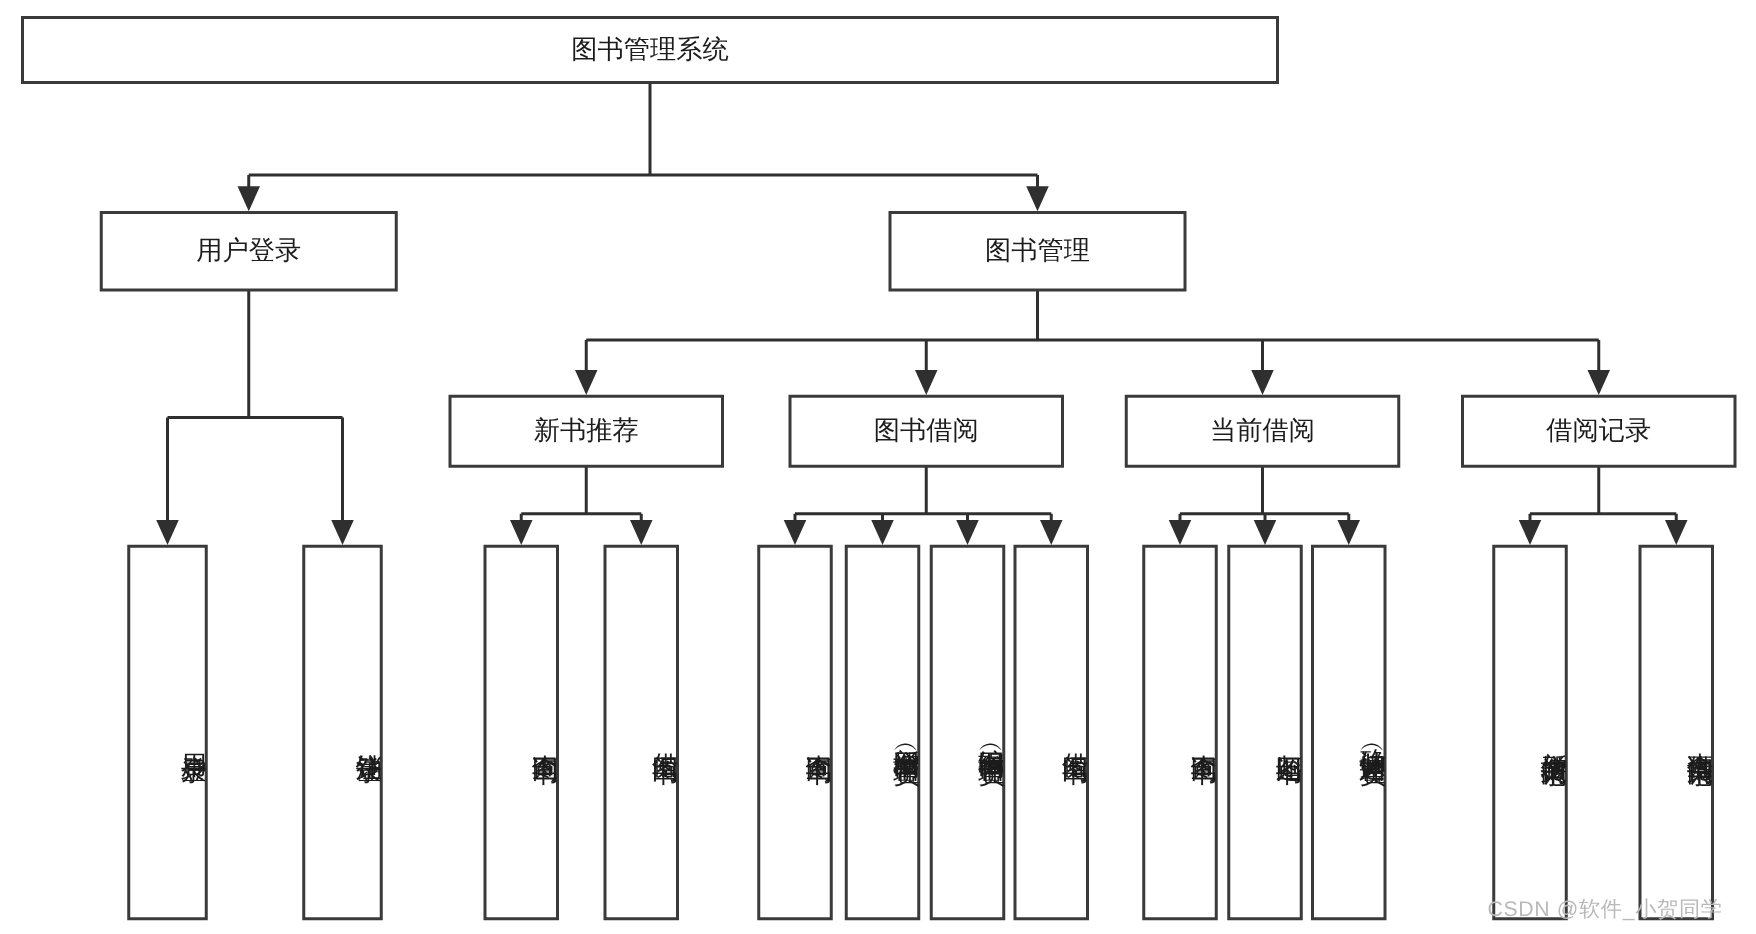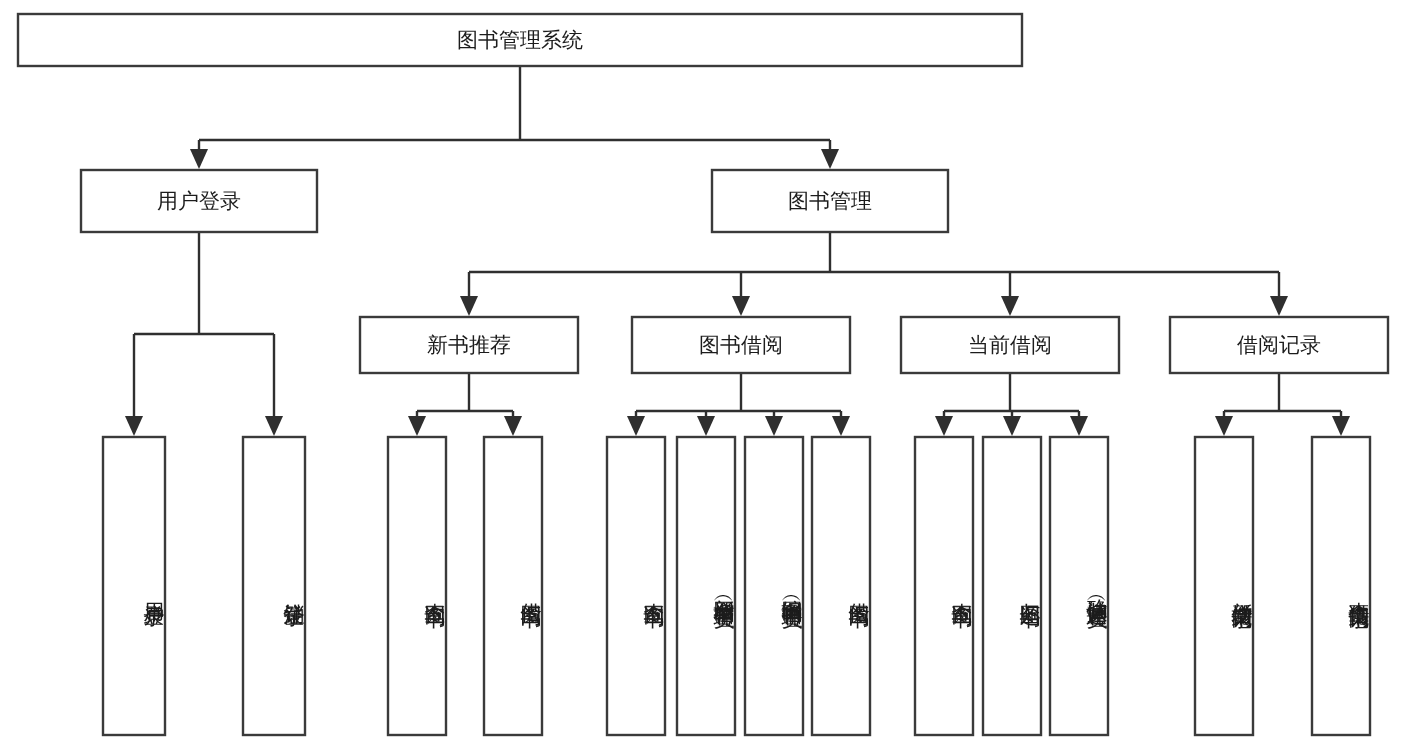--- a/index.html
+++ b/index.html
@@ -181,13 +181,14 @@
       <div class="node-label-v" style="left: 607px; top: 455px; width: 58px; height: 268px;">查询图书</div>
       <div class="node-label-v" style="left: 677px; top: 455px; width: 58px; height: 268px;">新增图书（管理员）</div>
       <div class="node-label-v" style="left: 745px; top: 455px; width: 58px; height: 268px;">编辑图书（管理员）</div>
       <div class="node-label-v" style="left: 812px; top: 455px; width: 58px; height: 268px;">借阅图书</div>
       <div class="node-label-v" style="left: 915px; top: 455px; width: 58px; height: 268px;">查询图书</div>
       <div class="node-label-v" style="left: 983px; top: 455px; width: 58px; height: 268px;">归还图书</div>
       <div class="node-label-v" style="left: 1050px; top: 455px; width: 58px; height: 268px;">确认归还（管理员）</div>
       <div class="node-label-v" style="left: 1195px; top: 455px; width: 58px; height: 268px;">新增借阅记录</div>
       <div class="node-label-v" style="left: 1312px; top: 455px; width: 58px; height: 268px;">查询借阅记录</div>
     </div>
+  <div class="watermark" style="left: 1190px; top: 716px;">CSDN @软件_小贺同学</div>
 </div>
 
 </body></html>

